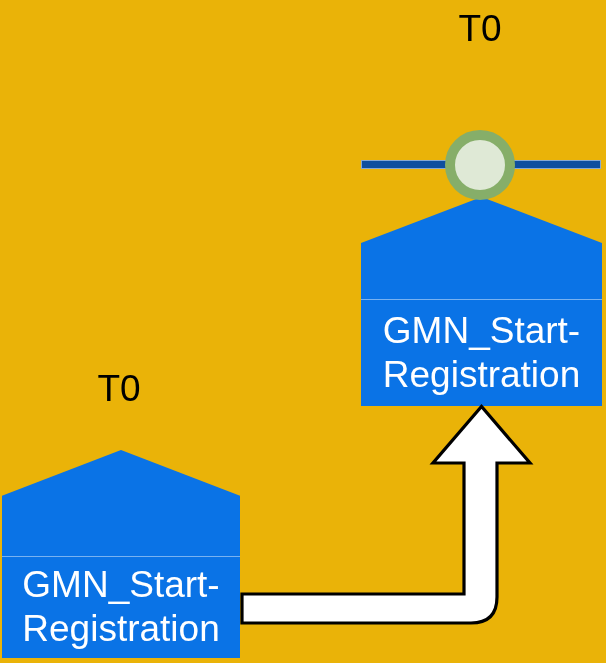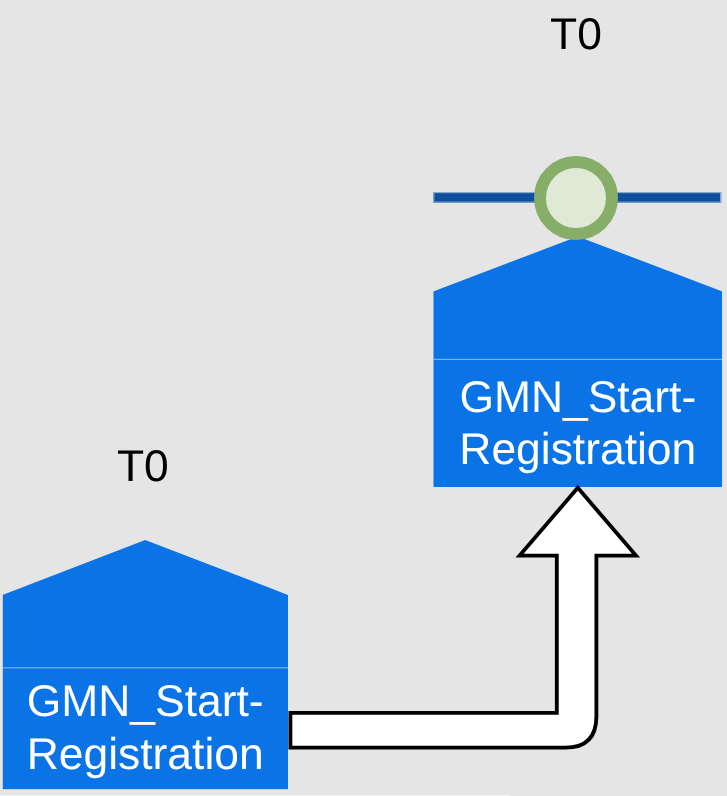--- a/index.html
+++ b/index.html
@@ -5,21 +5,21 @@
   html, body {
     margin: 0;
     padding: 0;
     background: #ffffff;
     font-family: "Liberation Sans", sans-serif;
   }
   .canvas {
     position: relative;
     width: 606px;
     height: 663px;
-    background: #e5e5e5;
+    background: #eab308;
     overflow: hidden;
   }
 
   
   .time-label {
     position: absolute;
     width: 100px;
     text-align: center;
     font-size: 37px;
     line-height: 40px;

